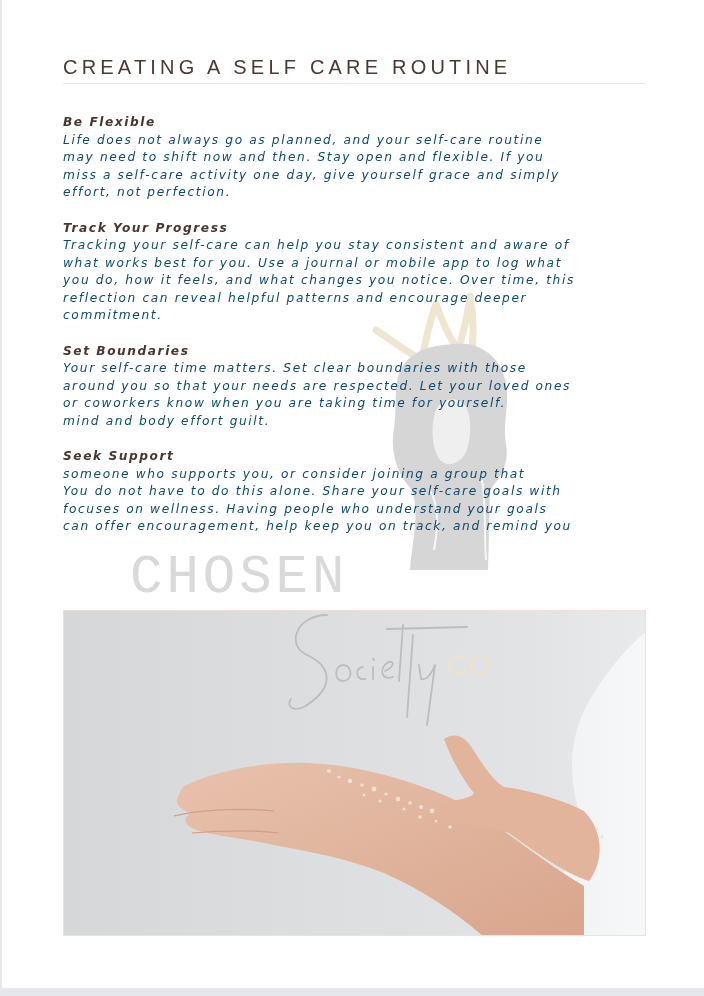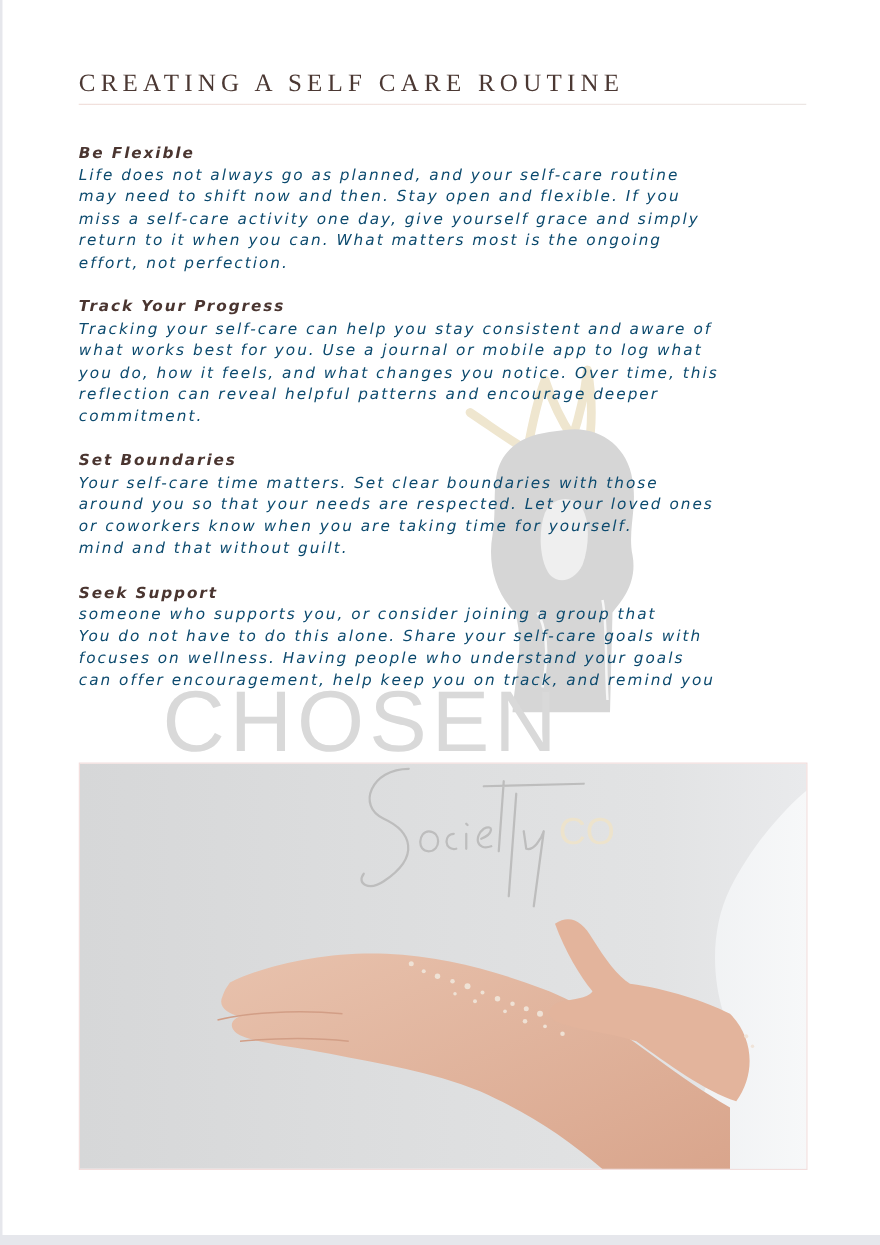--- a/index.html
+++ b/index.html
@@ -8,21 +8,21 @@
       background: #e6e7ec;
     }
     .page {
       position: absolute; left: 2px; top: 0;
       width: 702px; height: 988px;
       background: #ffffff;
       overflow: hidden;
     }
     .title {
       position: absolute; left: 61px; top: 56px;
-      font-family: Liberation Serif, serif;
+      font-family: Liberation Sans, sans-serif;
       font-size: 20px; letter-spacing: 4.2px;
       color: #4b3833; font-weight: normal;
       white-space: nowrap;
       text-align: center;
     }
     .title-rule {
       position: absolute; left: 61px; top: 83px;
       width: 582px; height: 1px;
       background: linear-gradient(90deg, #f1e0dc, #f3e6e3 60%, #ece6e4);
     }
@@ -43,22 +43,22 @@
       color: #0c4a6e; line-height: 17.5px;
     }
     .section-body .line { display: block; white-space: nowrap; }
 
     
     .wm { position: absolute; pointer-events: none; }
     .wm-crown { left: 368px; top: 290px; z-index: 1; }
     .wm-figure { left: 388px; top: 340px; z-index: 1; }
     .wm-chosen {
       left: 128px; top: 548px; z-index: 1;
-      font-family: Liberation Sans, sans-serif;
-      font-size: 69px; letter-spacing: 4px;
+      font-family: Liberation Mono, monospace;
+      font-size: 54px; letter-spacing: 4px;
       color: #d9d9d9; line-height: 60px; height: 58px; overflow: hidden;
     }
     .wm-society { left: 275px; top: 605px; z-index: 4; }
 
     .photo {
       position: absolute; left: 61px; top: 610px;
       width: 583px; height: 326px;
       border: 1.5px solid #f2dedd;
       background: linear-gradient(90deg, #d6d7d8 0%, #dddedf 45%, #e2e3e4 80%, #e9eaec 100%);
       overflow: hidden; z-index: 2;
@@ -86,21 +86,20 @@
 
   <div class="wm wm-chosen">CHOSEN</div>
 
   <div class="sections">
     <div class="section">
       <div class="section-heading">Be Flexible</div>
       <div class="section-body">
         <span class="line">Life does not always go as planned, and your self-care routine</span>
         <span class="line">may need to shift now and then. Stay open and flexible. If you</span>
         <span class="line">miss a self-care activity one day, give yourself grace and simply</span>
-        <span class="line">return to it when you can. What matters most is the ongoing</span>
         <span class="line">effort, not perfection.</span>
       </div>
     </div>
 
     <div class="section">
       <div class="section-heading">Track Your Progress</div>
       <div class="section-body">
         <span class="line">Tracking your self-care can help you stay consistent and aware of</span>
         <span class="line">what works best for you. Use a journal or mobile app to log what</span>
         <span class="line">you do, how it feels, and what changes you notice. Over time, this</span>
@@ -108,21 +107,21 @@
         <span class="line">commitment.</span>
       </div>
     </div>
 
     <div class="section">
       <div class="section-heading">Set Boundaries</div>
       <div class="section-body">
         <span class="line">Your self-care time matters. Set clear boundaries with those</span>
         <span class="line">around you so that your needs are respected. Let your loved ones</span>
         <span class="line">or coworkers know when you are taking time for yourself.</span>
-        <span class="line">mind and that without guilt.</span>
+        <span class="line">mind and body effort guilt.</span>
       </div>
     </div>
 
     <div class="section">
       <div class="section-heading">Seek Support</div>
       <div class="section-body">
         <span class="line">someone who supports you, or consider joining a group that</span>
         <span class="line">You do not have to do this alone. Share your self-care goals with</span>
         <span class="line">focuses on wellness. Having people who understand your goals</span>
         <span class="line">can offer encouragement, help keep you on track, and remind you</span>

